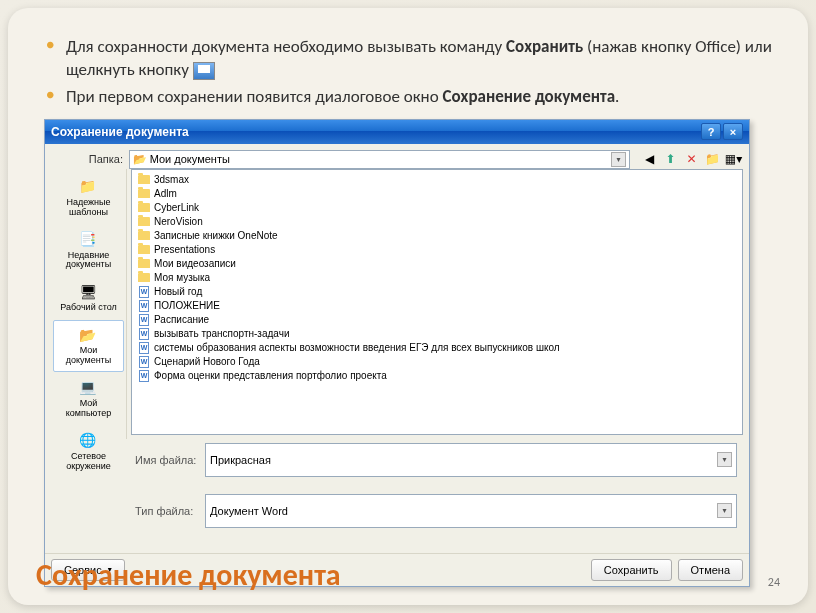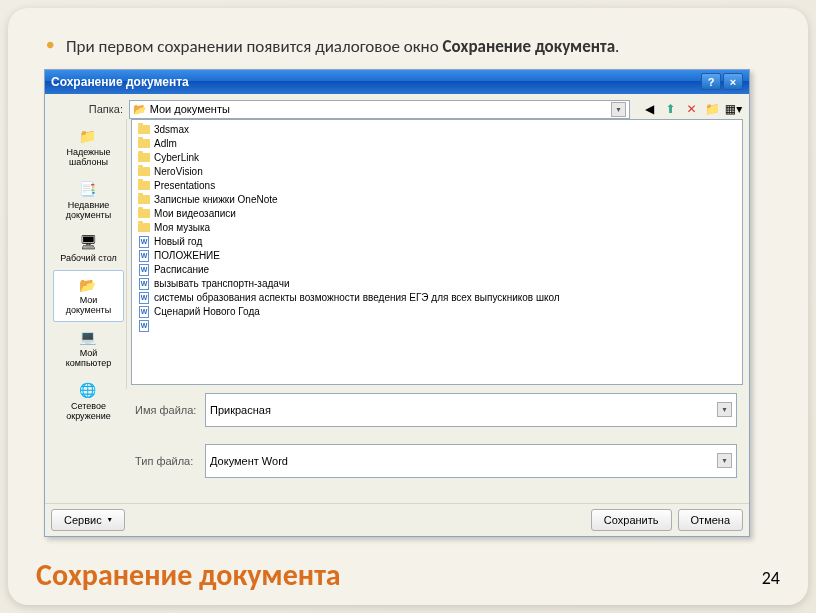--- a/index.html
+++ b/index.html
@@ -33,30 +33,33 @@
 .doc-ico{width:10px;height:12px;background:#fff;border:1px solid #6090d0;position:relative}
 .doc-ico::after{content:"W";position:absolute;inset:0;color:#2a6ac0;font-size:7px;font-weight:bold;display:flex;align-items:center;justify-content:center}
 .bottom-fields{padding:4px 6px 2px 84px}
 .bf-row{display:flex;align-items:center;gap:6px;margin-bottom:17px}
 .bf-row label{width:64px;color:#555}
 .bf-combo{flex:1;height:19px;background:#fff;border:1px solid #9ab;display:flex;align-items:center;padding:16px 4px}
 .button-row{display:flex;padding:5px 6px;background:#f1f0e7;border-top:1px solid #d8d6c8;gap:6px}
 .btn{height:22px;padding:0 12px;background:linear-gradient(180deg,#fefefe,#e8e8e8);border:1px solid #adadad;border-radius:3px;font-size:11px;display:flex;align-items:center;gap:6px;cursor:pointer}
 .btn-spacer{flex:1}
 .slide-title{position:absolute;bottom:20px;left:36px;font-size:30px;font-weight:bold;color:#d96f1e}
-.page-num{position:absolute;bottom:24px;right:36px;font-size:18px;color:#000000}
+.page-num{position:absolute;bottom:24px;right:36px;font-size:12px;color:#737373}
 .save-inline-icon{display:inline-block;width:22px;height:18px;background:linear-gradient(180deg,#7eb6f2,#3a7cc8);border:1px solid #888;vertical-align:middle;position:relative}
 .save-inline-icon::after{content:"";position:absolute;top:2px;left:4px;width:12px;height:8px;background:#fff}
 </style>
 </head>
 <body>
 
 <div class="slide-border"></div>
 <div class="content">
   <ul class="bullets">
+    <li>
+      <span>Для сохранности документа необходимо вызывать команду </span><b>Сохранить</b><span> (нажав кнопку Office) или щелкнуть кнопку </span><span class="save-inline-icon"></span>
+    </li>
     <li>
       <span>При первом сохранении появится диалоговое окно </span><b>Сохранение документа</b><span>.</span>
     </li>
   </ul>
 
   <div class="dialog">
     <div class="titlebar">
       <span class="title">Сохранение документа</span>
       <div class="tb-btn">?</div>
       <div class="tb-btn">×</div>
@@ -126,32 +129,32 @@
             <div class="file-item">
               <div class="fi-icon">
                 <div class="folder-ico"></div>
               </div>
               <span>NeroVision</span>
             </div>
             <div class="file-item">
               <div class="fi-icon">
                 <div class="folder-ico"></div>
               </div>
+              <span>Записные книжки OneNote</span>
+            </div>
+            <div class="file-item">
+              <div class="fi-icon">
+                <div class="folder-ico"></div>
+              </div>
               <span>Presentations</span>
             </div>
             <div class="file-item">
               <div class="fi-icon">
                 <div class="folder-ico"></div>
               </div>
-              <span>Записные книжки OneNote</span>
-            </div>
-            <div class="file-item">
-              <div class="fi-icon">
-                <div class="folder-ico"></div>
-              </div>
               <span>Мои видеозаписи</span>
             </div>
             <div class="file-item">
               <div class="fi-icon">
                 <div class="folder-ico"></div>
               </div>
               <span>Моя музыка</span>
             </div>
             <div class="file-item">
               <div class="fi-icon">
@@ -186,20 +189,21 @@
             <div class="file-item">
               <div class="fi-icon">
                 <div class="doc-ico"></div>
               </div>
               <span>Сценарий Нового Года</span>
             </div>
             <div class="file-item">
               <div class="fi-icon">
                 <div class="doc-ico"></div>
               </div>
+              <span>Форма оценки представления портфолио проекта</span>
             </div>
           </div>
       </div>
       <div class="bottom-fields">
         <div class="bf-row">
           <label>Имя файла:</label>
           <div class="bf-combo">
             <span style="flex:1">Прикрасная</span>
             <div class="combo-arrow">▾</div>
           </div>

